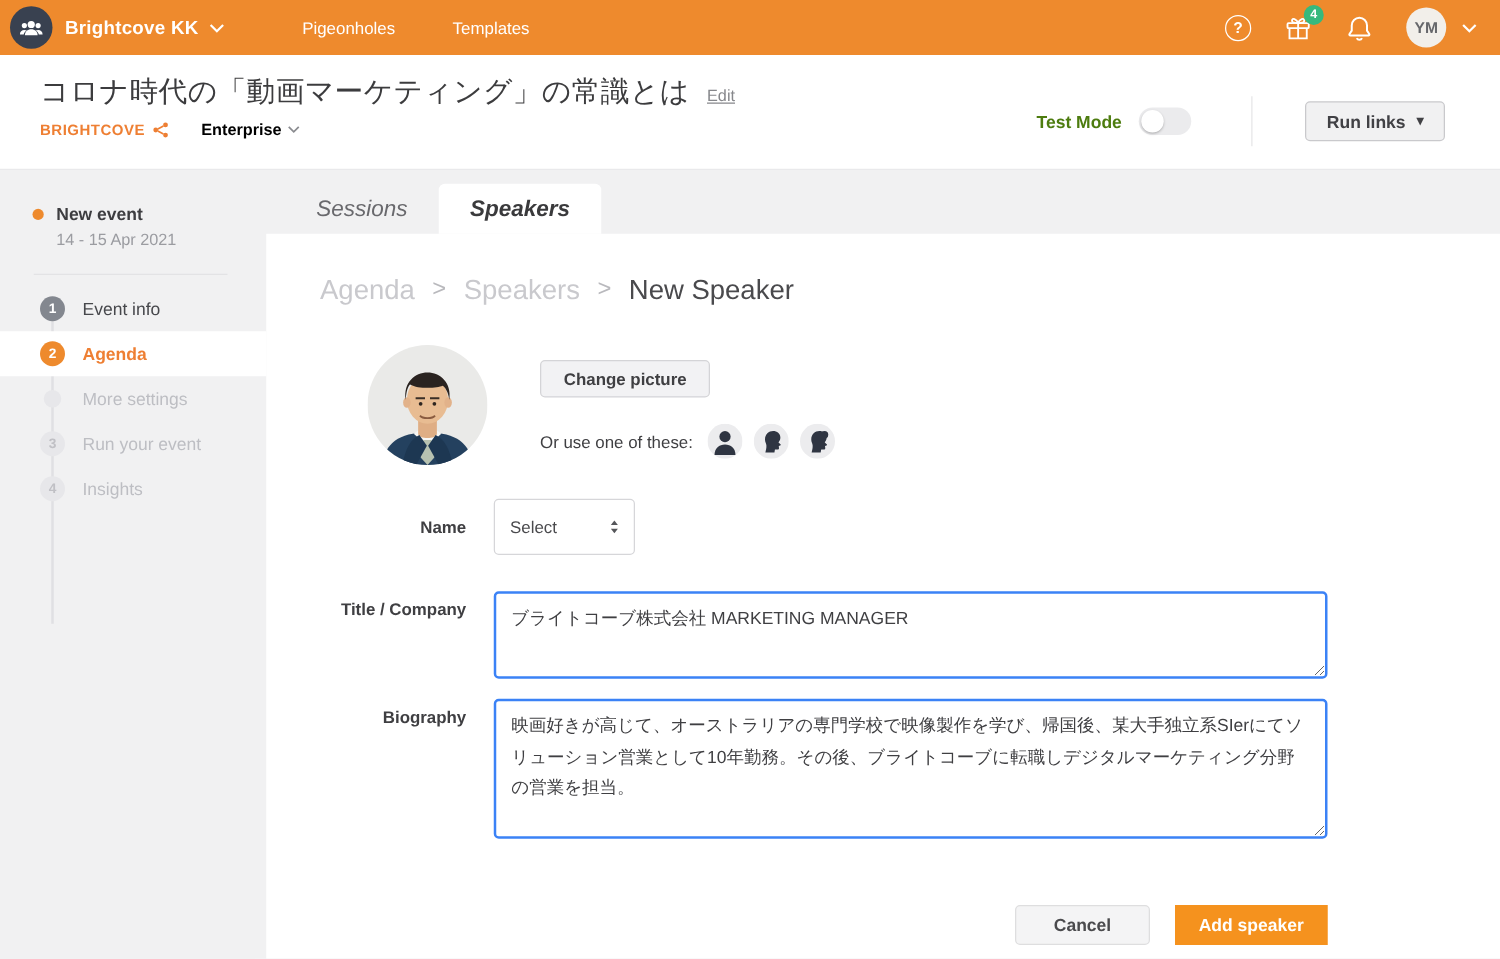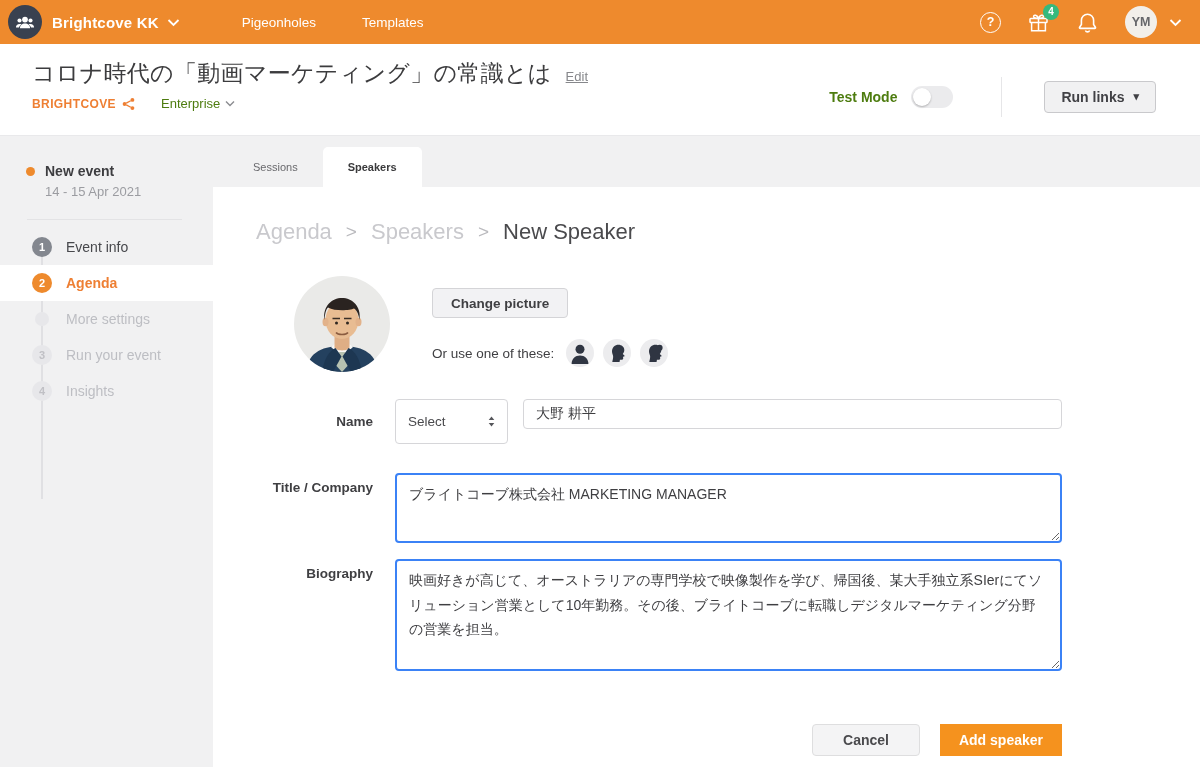--- a/index.html
+++ b/index.html
@@ -45,21 +45,21 @@
     height:92px; background:#fff; border-bottom:1px solid #e9e9eb;
     padding:14px 44px 0 32px; display:flex; position:relative; z-index:4;
   }
   .eh-left { min-width:0; }
   .eh-titlerow { display:flex; align-items:baseline; gap:14px; }
   .event-title { font-size:23px; font-weight:500; color:#3c3c3e; letter-spacing:.3px; white-space:nowrap; }
   .edit-link { font-size:13px; color:#86878b; text-decoration:underline; cursor:pointer; }
   .eh-subrow { display:flex; align-items:center; margin-top:7px; }
   .brand { color:#ee7f33; font-size:12px; font-weight:bold; letter-spacing:.4px; cursor:pointer; }
   .share-icon { margin-left:6px; display:flex; cursor:pointer; }
-  .plan { margin-left:26px; color:#4d7c0f; font-size:13px; display:flex; align-items:center; gap:5px; cursor:pointer; }
+  .plan { margin-left:26px; color:#000000; font-size:13px; display:flex; align-items:center; gap:5px; cursor:pointer;font-weight:bold; }
   .eh-right { margin-left:auto; display:flex; align-items:center; }
   .testmode-label { color:#4d7c0f; font-size:14px; font-weight:bold; }
   .toggle {
     width:42px; height:22px; border-radius:11px; background:#ebebed; margin-left:14px;
     position:relative; cursor:pointer;
   }
   .toggle-knob {
     width:18px; height:18px; border-radius:50%; background:#fff; position:absolute; top:2px; left:2px;
     box-shadow:0 1px 2px rgba(0,0,0,.25);
   }
@@ -97,21 +97,21 @@
   .step-label { margin-left:14px; font-size:14px; }
   .step.done .step-label { color:#47484c; }
   .step.active .step-label { color:#ee7f33; font-weight:bold; }
   .step.pending .step-label { color:#bdbec3; }
 
   
   .content { flex:1; display:flex; flex-direction:column; min-width:0; }
   .tabstrip { height:51px; display:flex; align-items:flex-end; padding-left:15px; }
   .tab {
     height:40px; padding:0 25px; display:flex; align-items:center;
-    font-size:11px; color:#69696d; cursor:pointer;
+    font-size:18px; color:#69696d; cursor:pointer;font-style:italic;
   }
   .tab.active {
     background:#fff; color:#3a3a3c; font-weight:bold; border-radius:5px 5px 0 0;
   }
   .panel { flex:1; background:#fff; padding-left:43px; overflow:hidden; }
 
   .breadcrumb { margin-top:32px; font-size:22px; color:#4a4a4d; display:flex; align-items:center; gap:14px; }
   .crumb-muted { color:#c9c9cd; cursor:pointer; }
   .crumb-sep { color:#b9b9bd; font-size:19px; }
   .crumb-current { color:#4a4a4d; }
@@ -382,21 +382,20 @@
         <div class="frow">
           <div class="flabel center">Name</div>
           <div class="name-controls">
             <div class="select-box">
               <span class="select-value">Select</span>
               <svg width="11" height="13" viewBox="0 0 14 16">
                 <path d="M7 1.5l3.6 4.5H3.4z" fill="#55565a"></path>
                 <path d="M7 14.5L3.4 10h7.2z" fill="#55565a"></path>
               </svg>
             </div>
-            <input class="text-input" type="text" value="大野 耕平" style="">
           </div>
         </div>
 
         <div class="frow row-title">
           <div class="flabel top">Title / Company</div>
           <textarea class="ta ta-title" style="">ブライトコーブ株式会社 MARKETING MANAGER</textarea>
         </div>
 
         <div class="frow row-bio">
           <div class="flabel top">Biography</div>

